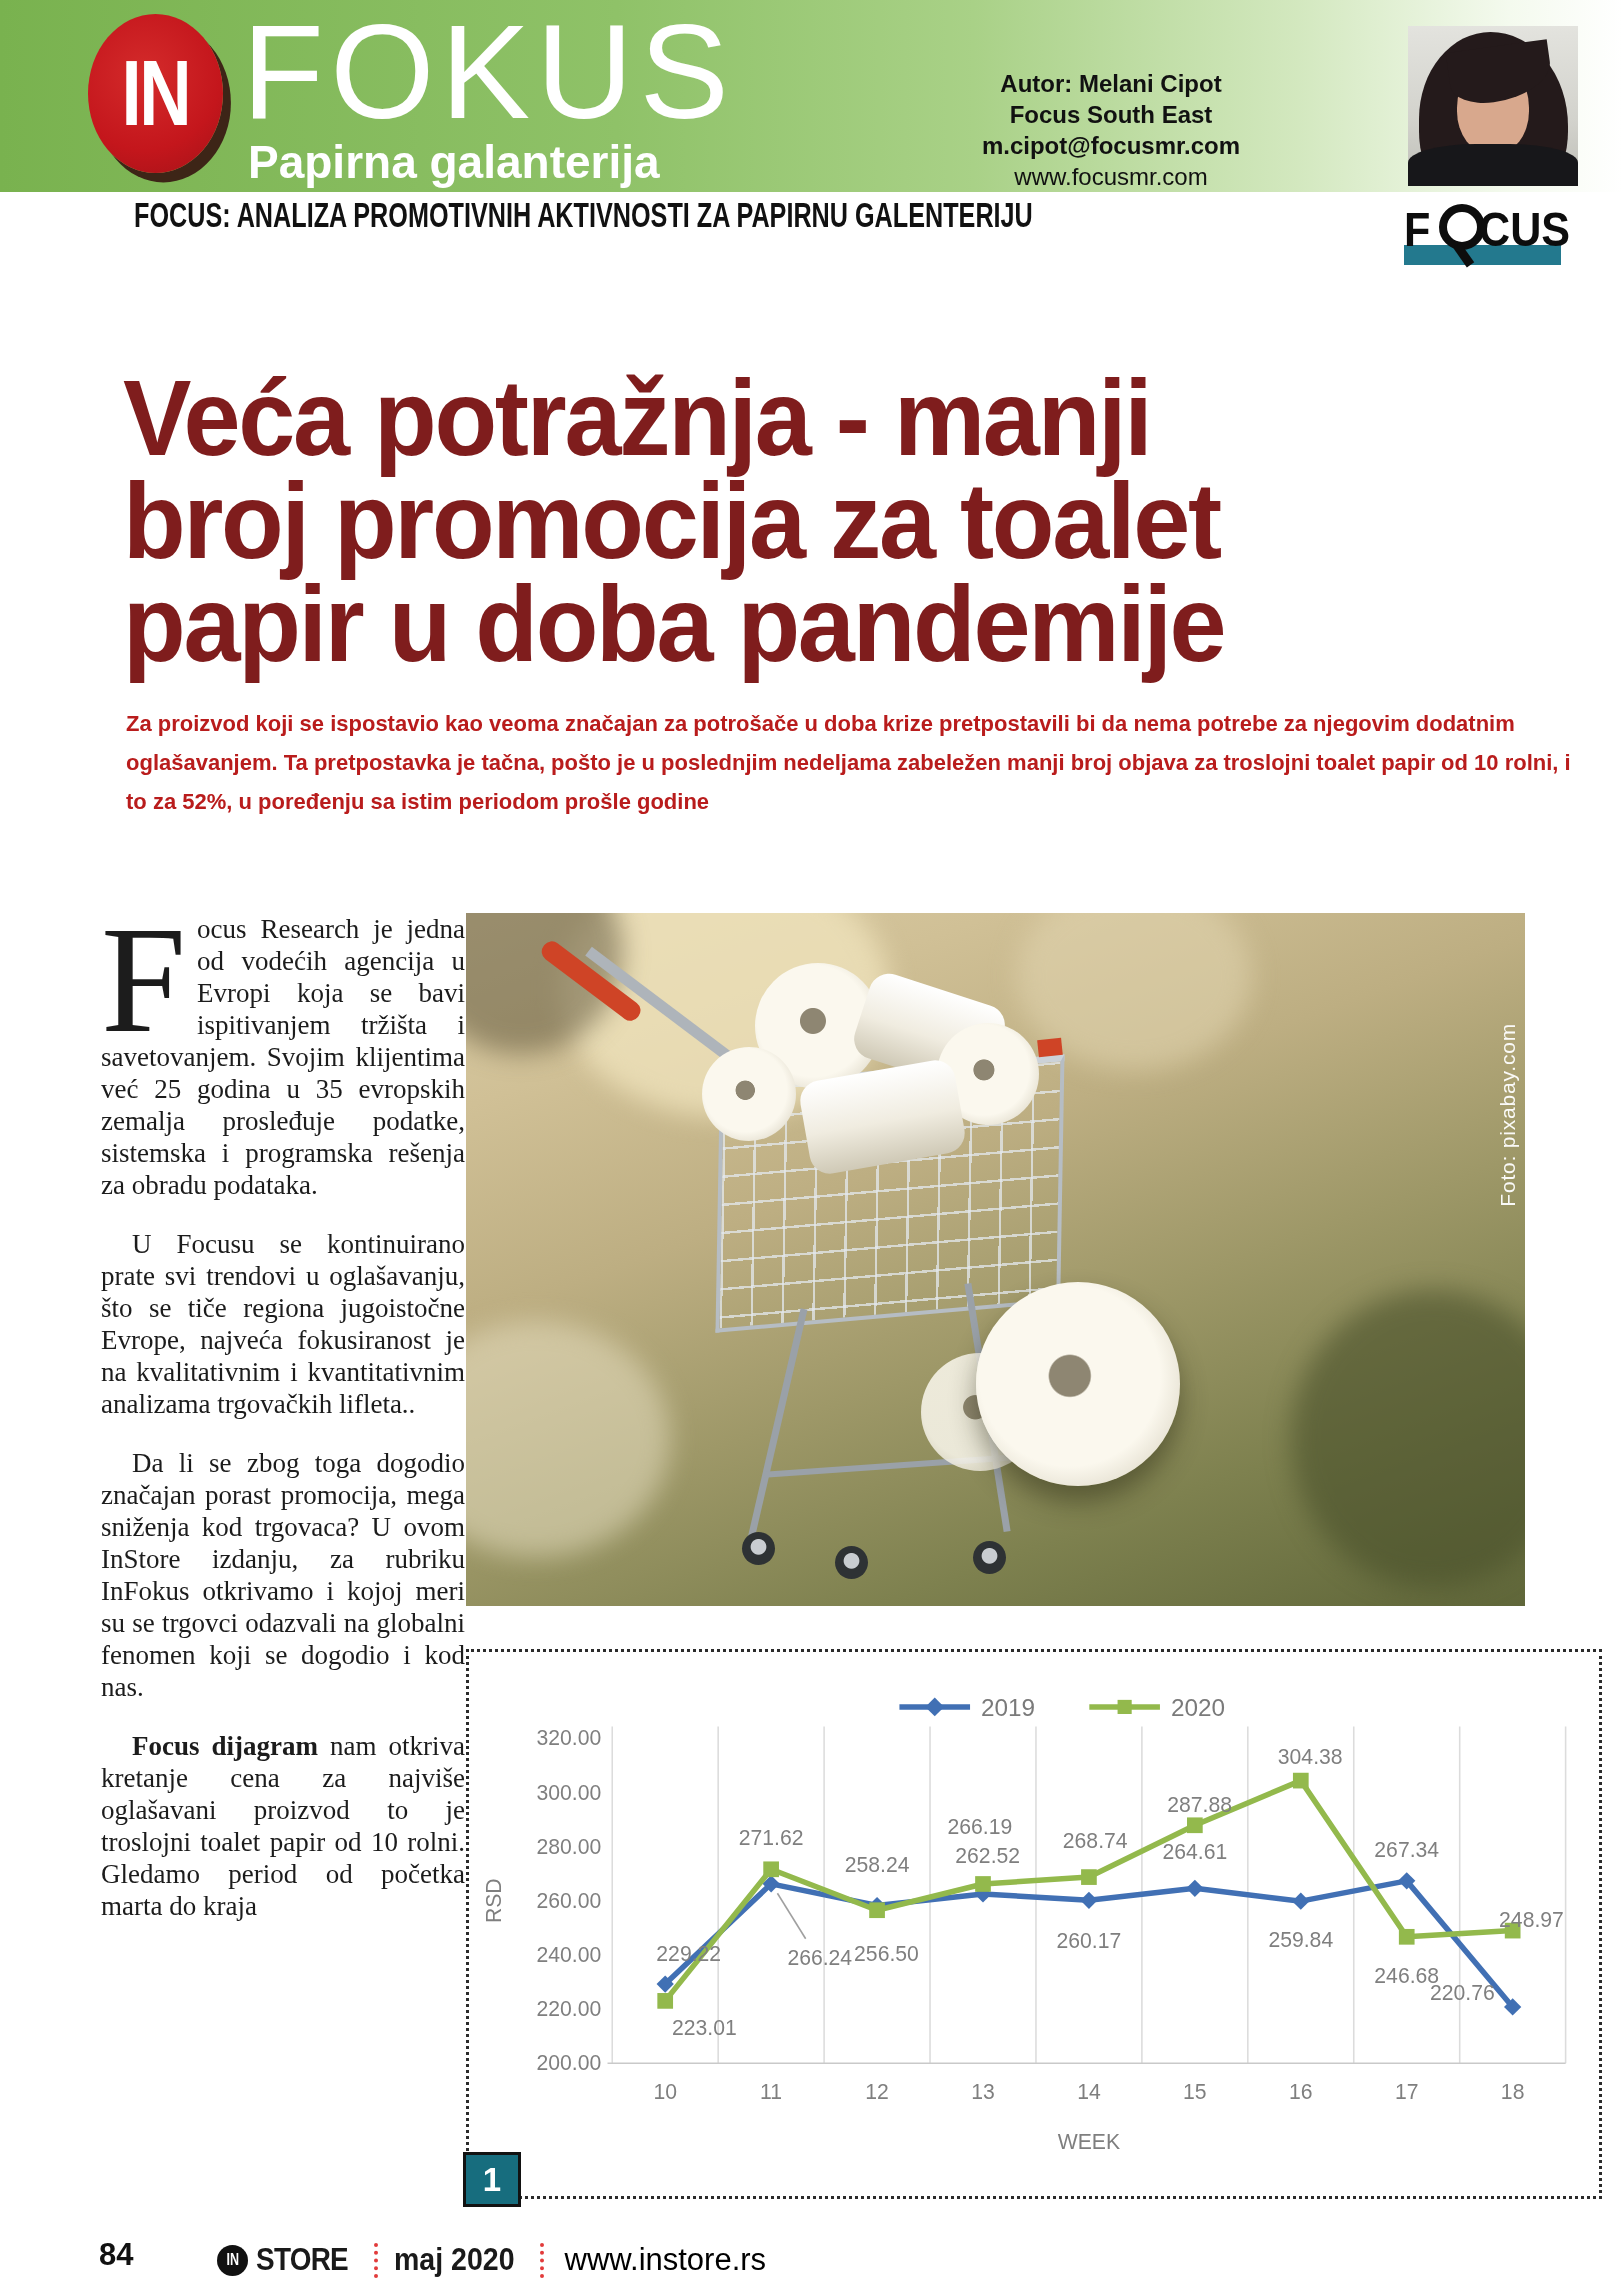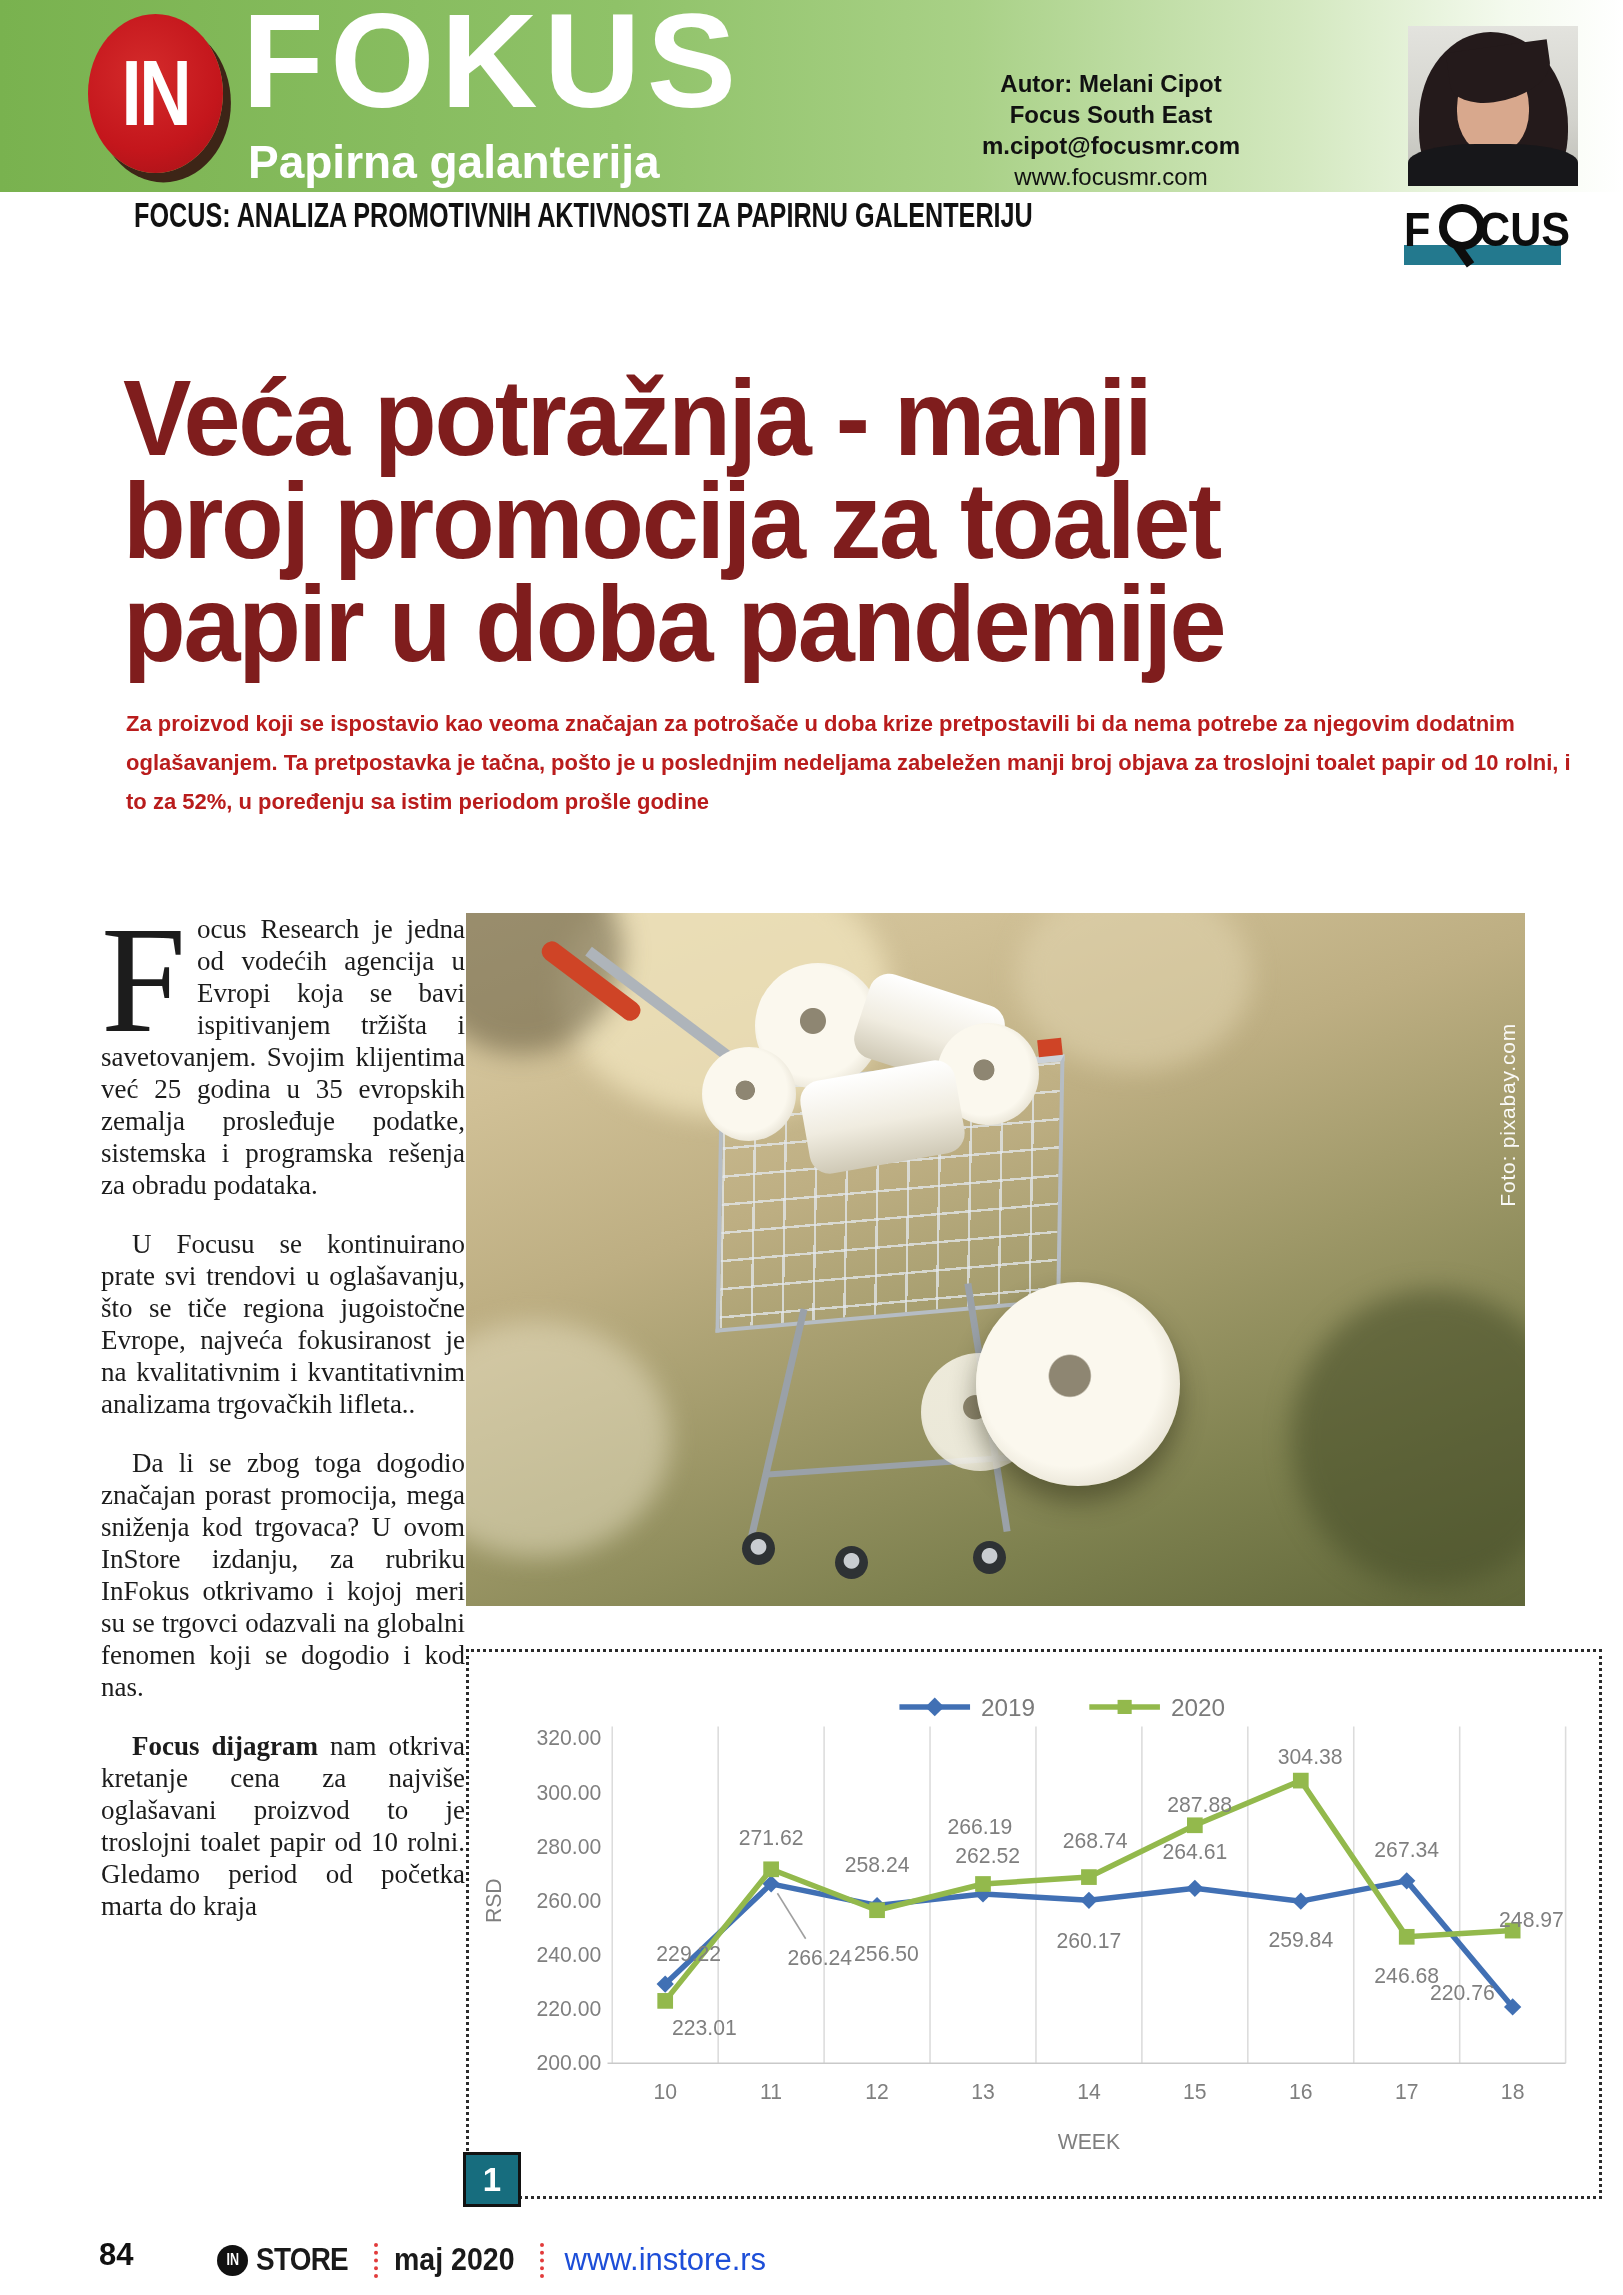--- a/index.html
+++ b/index.html
@@ -7,21 +7,21 @@
         font-family:"Liberation Sans",sans-serif;color:#1a1a1a;}
   .abs{position:absolute;}
 
   
   #banner{left:0;top:0;width:1623px;height:192px;
     background:linear-gradient(to right,#79b24f 0%,#8fc268 38%,#a9d187 60%,#d3e8bf 80%,#f4faee 93%,#fff 100%);}
   #in-logo{left:88px;top:14px;width:135px;height:159px;border-radius:50%;
     background:radial-gradient(circle at 42% 38%,#d42b2b,#c4161c 60%,#a31218);
     box-shadow:7.9px 9.4px 0 #3d2517;display:flex;align-items:center;justify-content:center;}
   #in-logo span{color:#fff;font-weight:900;font-size:93px;letter-spacing:-3.1px;transform:scaleX(.78);}
-  #banner-title{left:242px;top:2px;font-weight:700;color:#fff;font-size:134px;letter-spacing:6.3px;line-height:118px;}
+  #banner-title{left:242px;top:13px;font-weight:400;color:#fff;font-size:134px;letter-spacing:6.3px;line-height:118px;}
   #banner-sub{left:248px;top:135px;font-weight:700;color:#fff;font-size:46px;}
 
   
   #author{left:903px;top:68px;width:416px;text-align:center;font-size:24px;font-weight:700;line-height:31px;color:#111;}
   #author .plain{font-weight:400;}
   #author-photo{left:1408px;top:26px;width:170px;height:160px;overflow:hidden;background:linear-gradient(180deg,#e3e3de 0%,#d2d2cc 60%,#bdbdb6 100%);}
   .hair{position:absolute;left:11px;top:6.3px;width:149px;height:181px;border-radius:48% 52% 45% 45%;background:#241a1b;}
   .face{position:absolute;left:49px;top:35px;width:72px;height:93px;border-radius:50% 50% 46% 46%;background:#d7a astounding;}
   .face{background:#d8a88d;}
   .bangs{position:absolute;left:41px;top:20.4px;width:102px;height:55px;border-radius:0 0 60% 40%;background:#241a1b;transform:rotate(-8deg);}
@@ -75,21 +75,21 @@
 
   
   #footer{left:0;top:2235px;width:1623px;height:50px;}
   #page-num{position:absolute;left:99px;top:1.6px;font-weight:800;font-size:31px;color:#111;}
   #footer-group{position:absolute;left:217px;top:0;display:flex;align-items:center;height:50px;}
   #footer-incircle{width:31px;height:31px;border-radius:50%;background:#111;color:#fff;display:flex;
     align-items:center;justify-content:center;font-weight:900;font-size:15.7px;}
   #footer-incircle span{transform:scaleX(.8);}
   .fstore{font-weight:800;font-size:31px;letter-spacing:-0.8px;margin-left:7.9px;transform:scaleX(.9);transform-origin:left center;}
   .fissue{font-weight:800;font-size:31px;transform:scaleX(.92);transform-origin:left center;}
-  .fsite{font-weight:400;font-size:31px;color:#1d4ed8;margin-left:4.7px;}
+  .fsite{font-weight:400;font-size:31px;color:#000000;margin-left:4.7px;}
   .dotsep{width:0;height:35px;border-left:4.7px dotted #e23b3b;margin:0 15.7px;}
 </style>
 </head>
 <body>
 
 <div id="page">
 
   <div id="banner" class="abs"></div>
   <div id="in-logo" class="abs">
     <span>IN</span>

